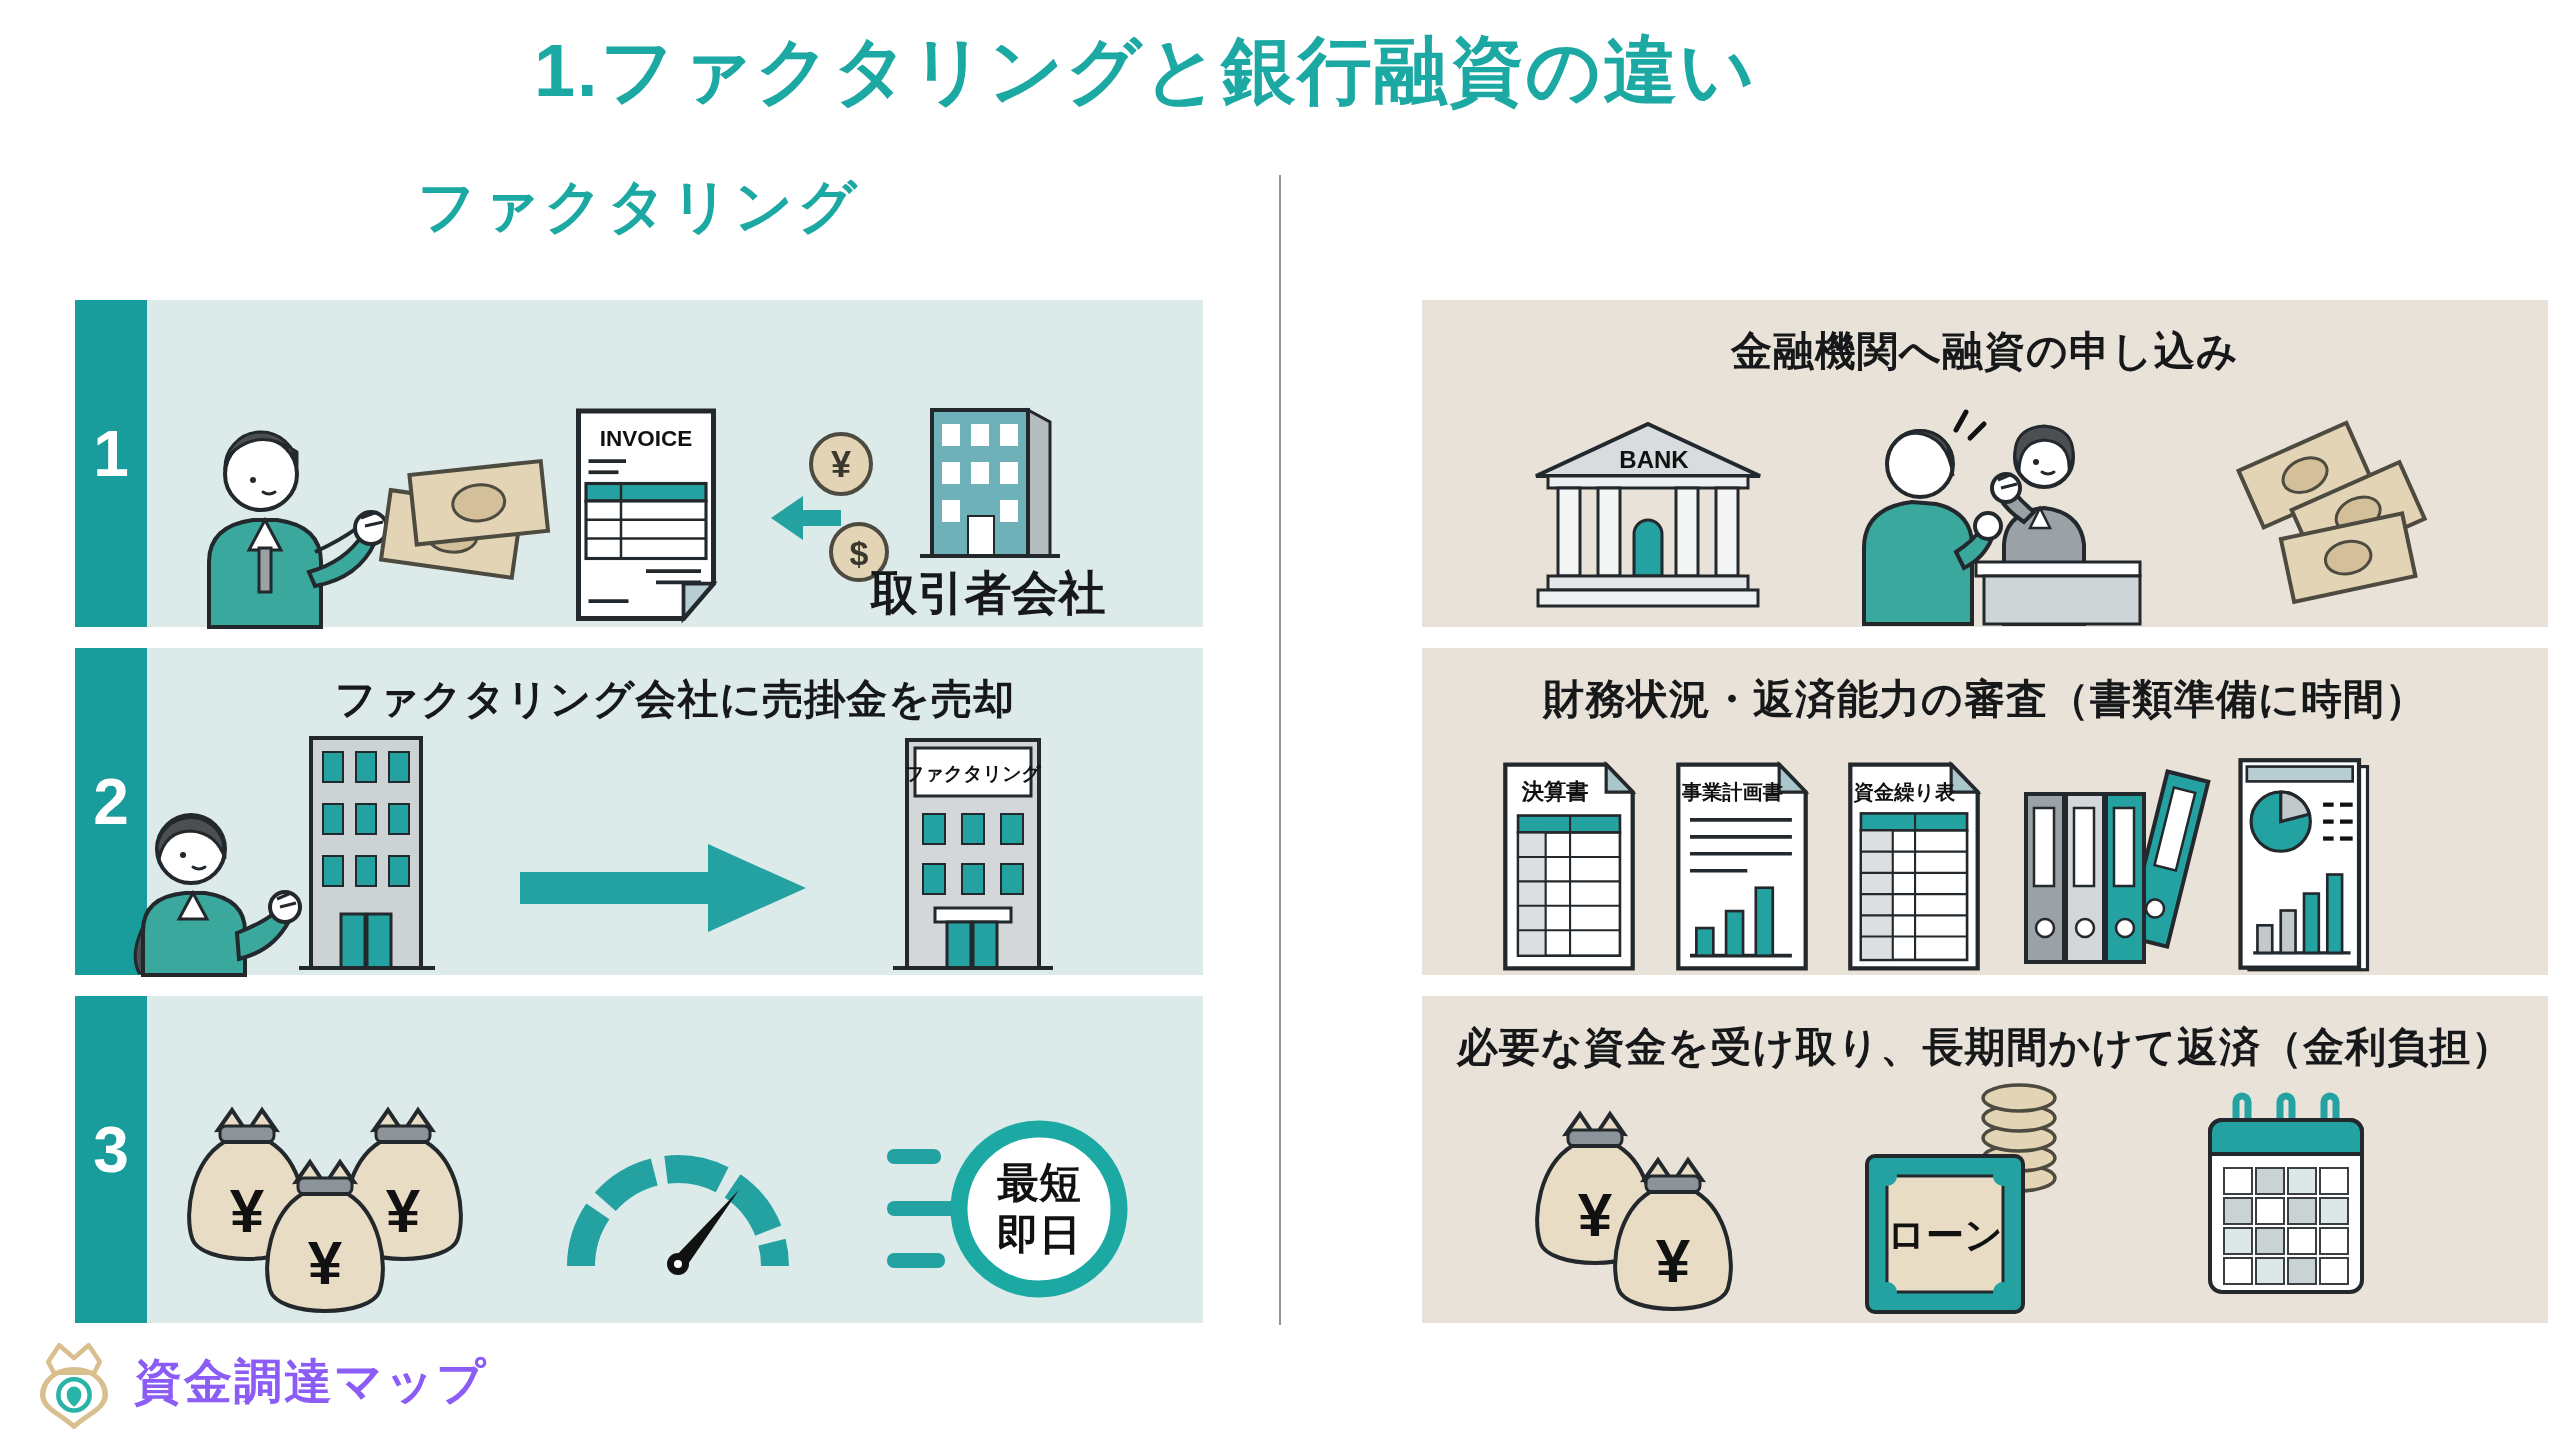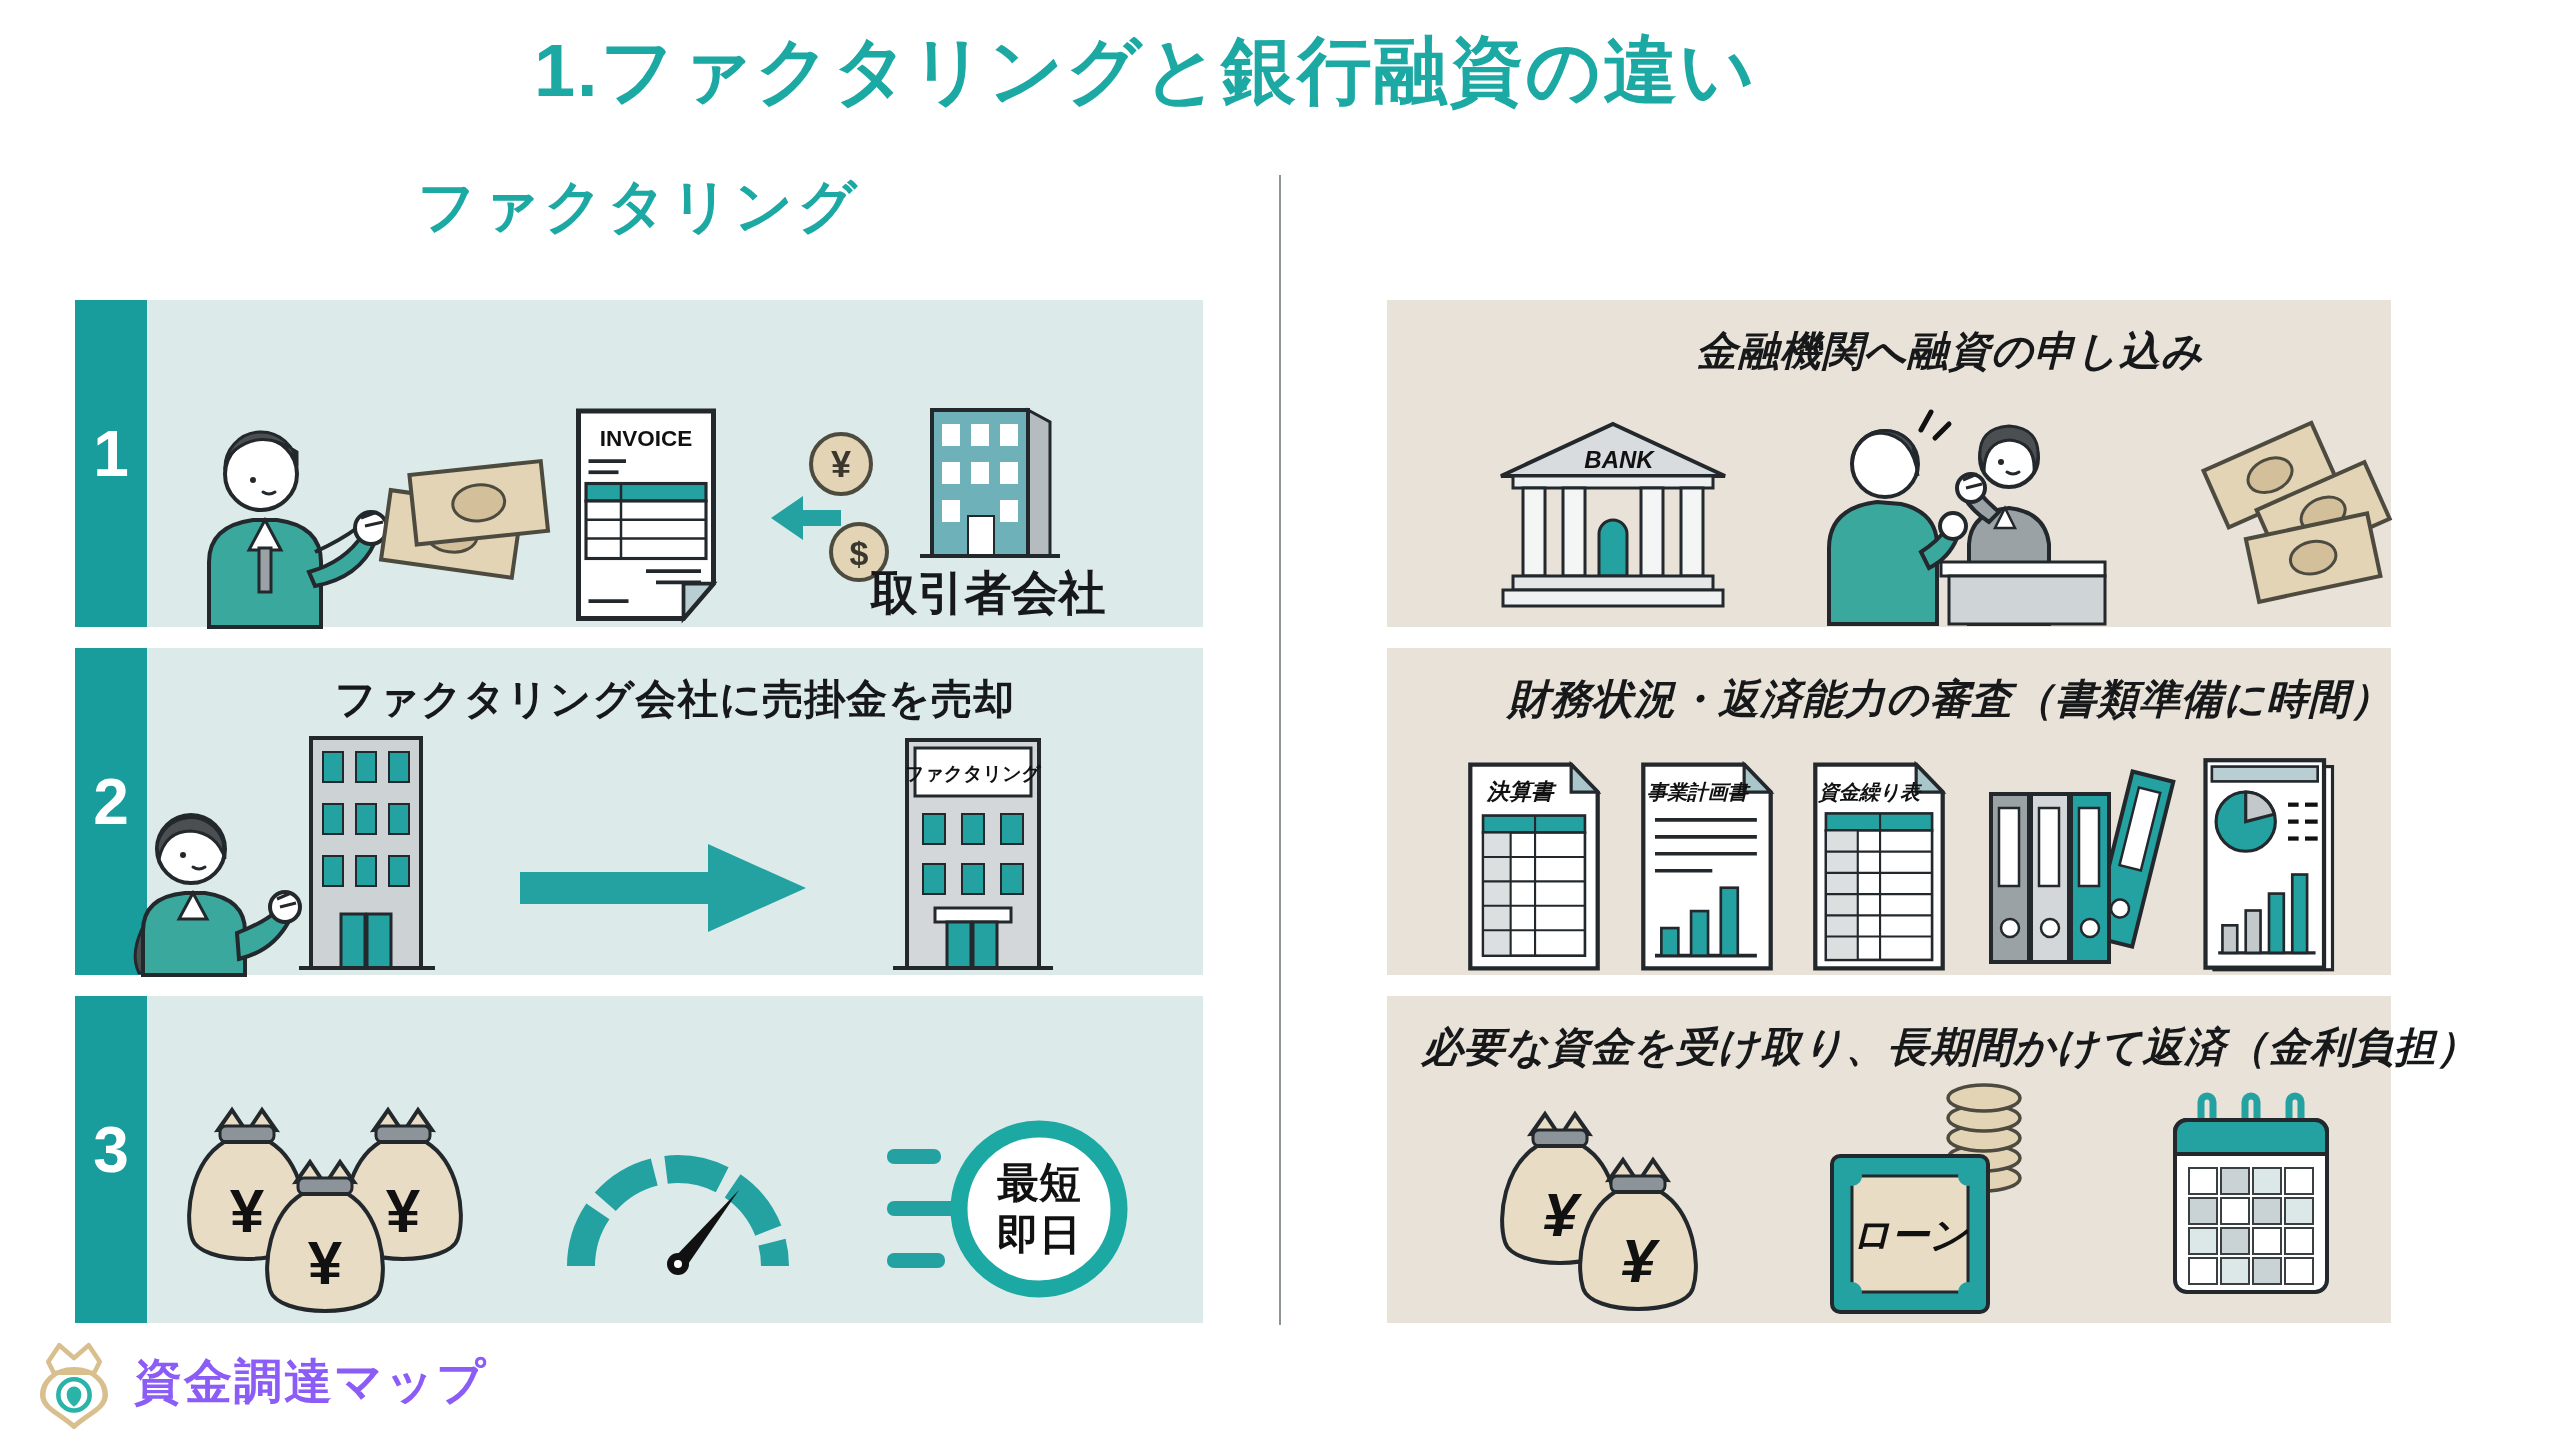--- a/index.html
+++ b/index.html
@@ -18,21 +18,21 @@
   *{margin:0;padding:0;box-sizing:border-box;}
   body{width:2560px;height:1429px;background:#ffffff;font-family:"Liberation Sans","DejaVu Sans",sans-serif;overflow:hidden;}
   .canvas{position:relative;width:2560px;height:1429px;background:#ffffff;}
   .page-title{position:absolute;left:0;top:22px;width:2243px;text-align:center;font-size:74px;font-weight:900;color:var(--accent);letter-spacing:2px;margin-left:24px;}
   .col-header{position:absolute;top:168px;text-align:center;font-size:58px;font-weight:900;color:var(--accent);letter-spacing:4px;}
   .col-header.left{left:75px;width:1128px;}
   .col-header.right{left:1357px;width:1126px;}
   .divider{position:absolute;left:1279px;top:175px;width:2px;height:1150px;background:#8F9496;}
   .row{position:absolute;height:327px;}
   .row.left{left:75px;width:1128px;background:var(--panel-left);}
-  .row.right{left:1387px;width:1004px;background:var(--panel-right);font-style:italic;}
+  .row.right{left:1422px;width:1126px;background:var(--panel-right);}
   .row.r1{top:300px;} .row.r2{top:648px;} .row.r3{top:996px;}
   .numbar{position:absolute;left:0;top:0;width:72px;height:327px;background:var(--bar);}
   .numbar span{position:absolute;left:0;top:122px;width:72px;text-align:center;color:#fff;font-size:64px;font-weight:700;line-height:1;}
   .row-title{position:absolute;left:72px;top:24px;width:1056px;text-align:center;font-size:41px;font-weight:900;color:var(--ink);letter-spacing:1px;}
   .row.right .row-title{left:0;width:1126px;}
   .ill{position:absolute;}
   svg{display:block;overflow:visible;}
   svg text{font-family:"Liberation Sans","DejaVu Sans",sans-serif;}
   .b-label{position:absolute;text-align:center;font-size:47px;font-weight:900;color:var(--ink);}
   .logo{position:absolute;left:28px;top:1336px;display:flex;align-items:center;}

